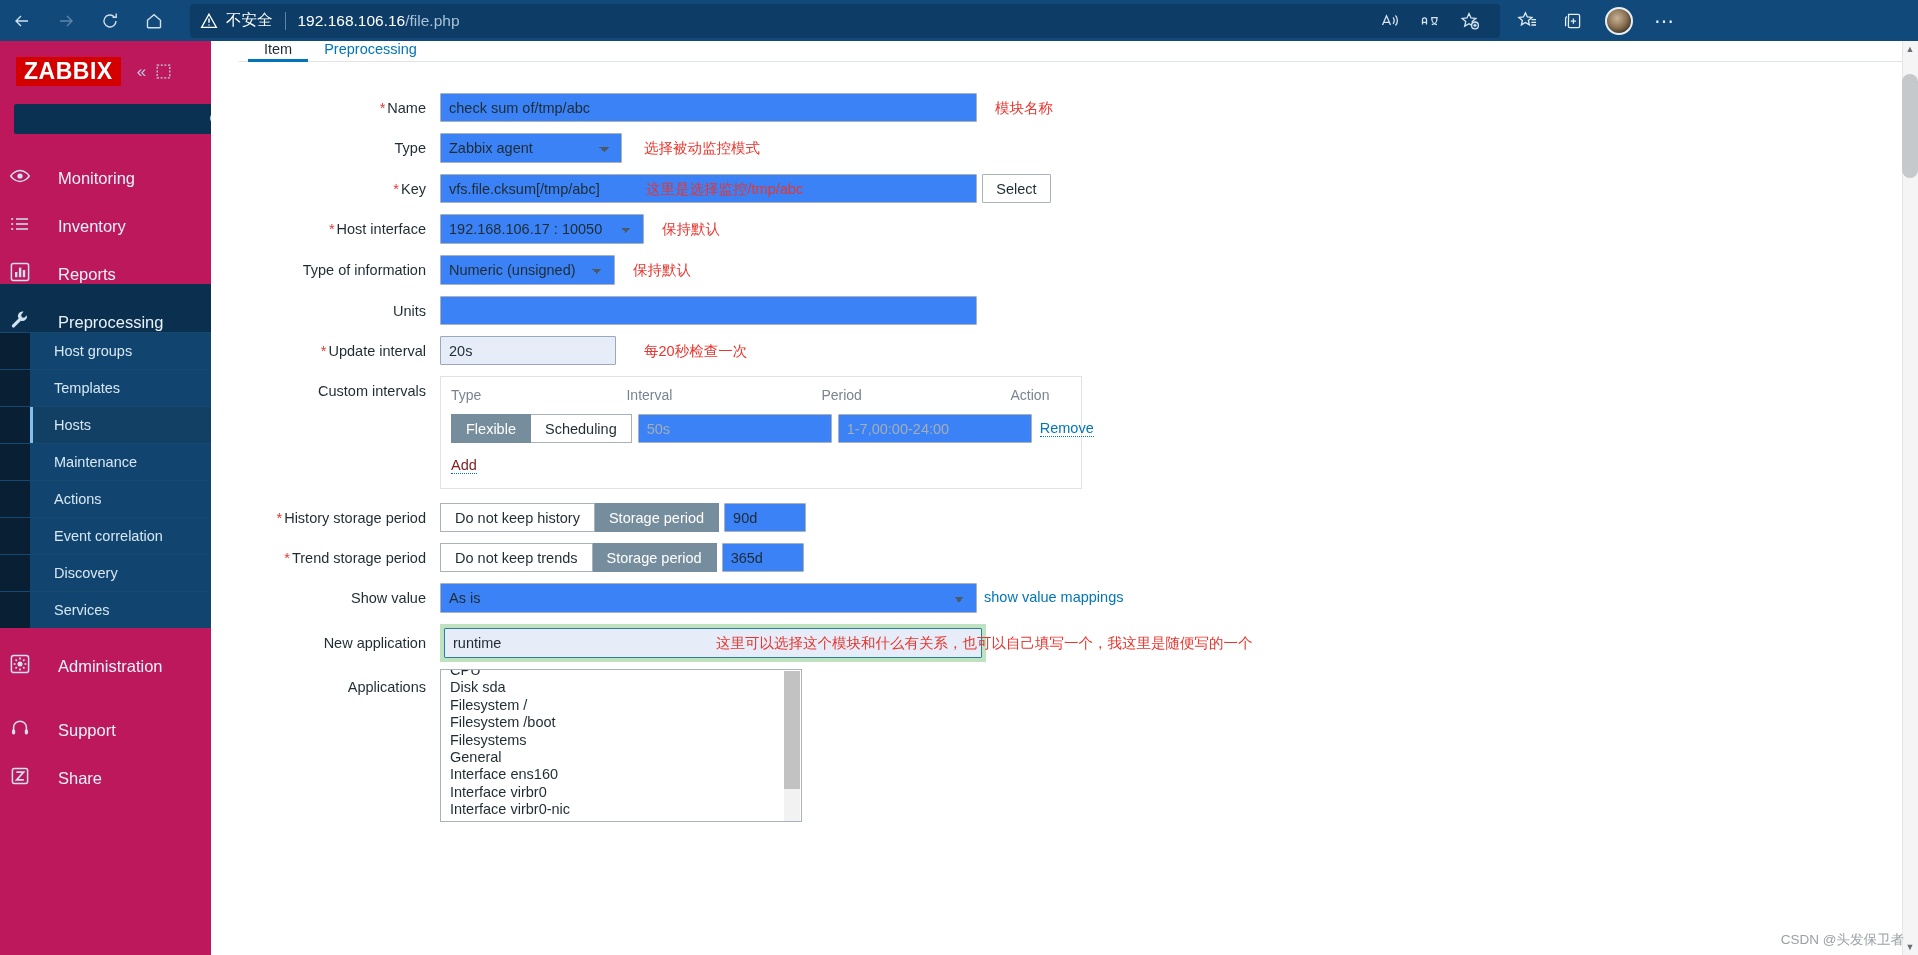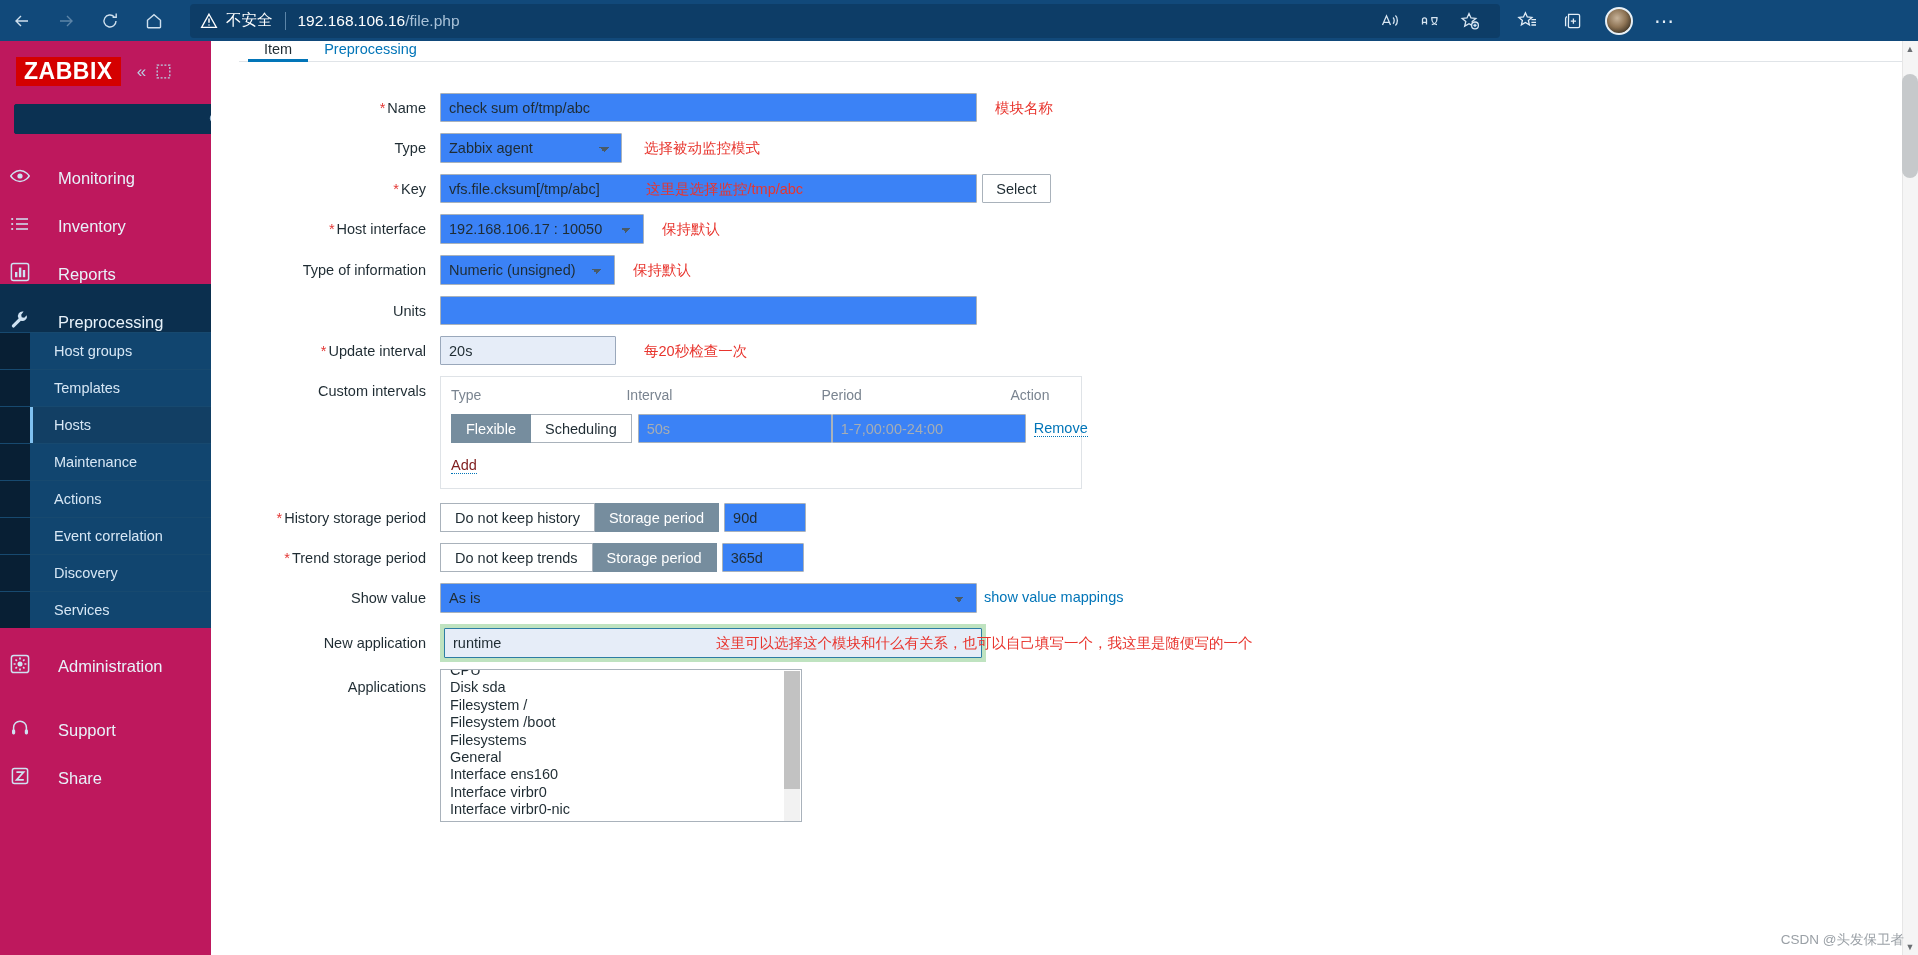--- a/index.html
+++ b/index.html
@@ -244,21 +244,21 @@
     height: 29px; padding: 0 14px;
     display: flex; align-items: center; justify-content: center;
     border: 1px solid #a9b2bb;
     font-size: 14.5px; color: #1f2c33;
     background: #ffffff; cursor: pointer;
     white-space: nowrap;
   }
   .seg + .seg { border-left: none; }
   .seg.on { background: #768d9e; color: #ffffff; border-color: #768d9e; }
   #ci-interval { width: 194px; margin-left: 6px; }
-  #ci-period { width: 194px; margin-left: 0; }
+  #ci-period { width: 194px; margin-left: 6px; }
   #ci-remove {
     margin-left: 8px; color: #0275b8; font-size: 14.5px;
     cursor: pointer;
     border-bottom: 1px dotted #0275b8;
   }
   #ci-add {
     margin-top: 14px; color: #7f1d1d; font-size: 14.5px;
     display: inline-block; cursor: pointer;
     border-bottom: 1px dotted #0275b8;
   }

